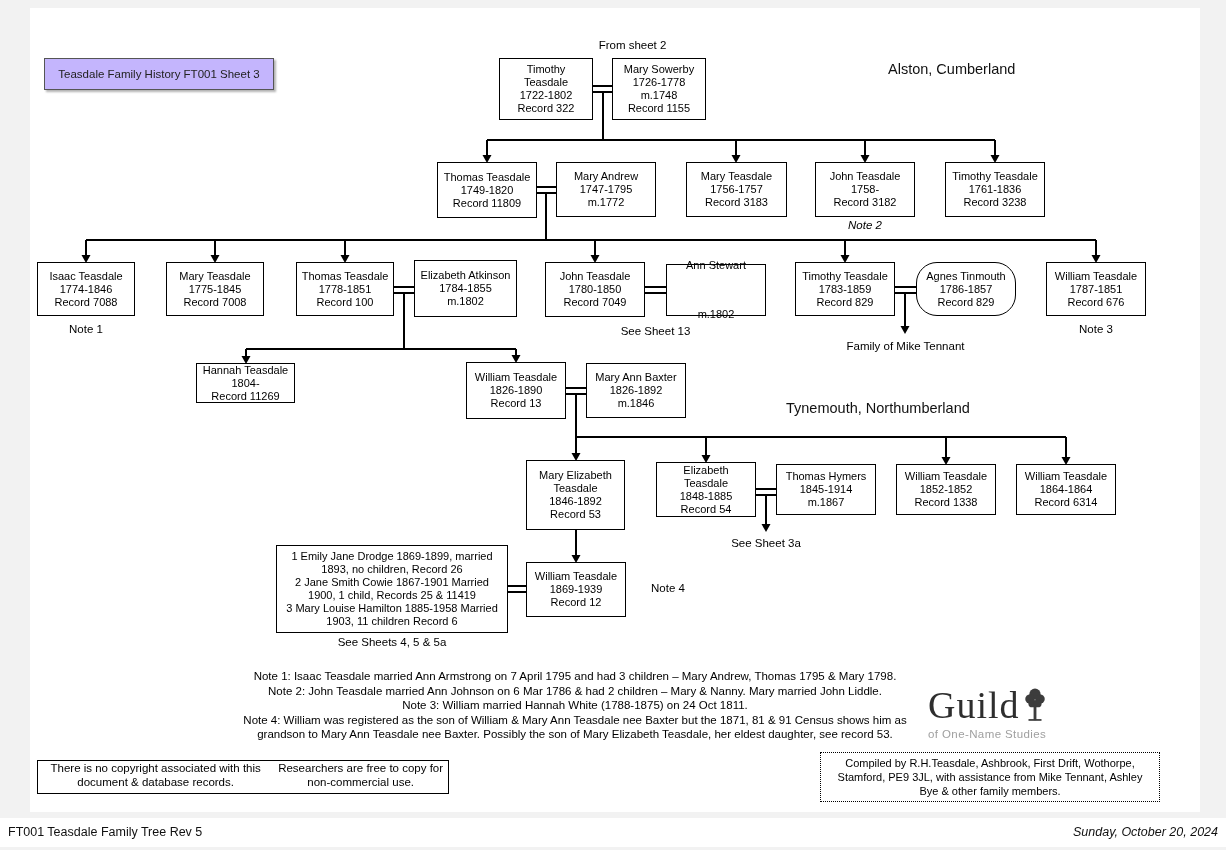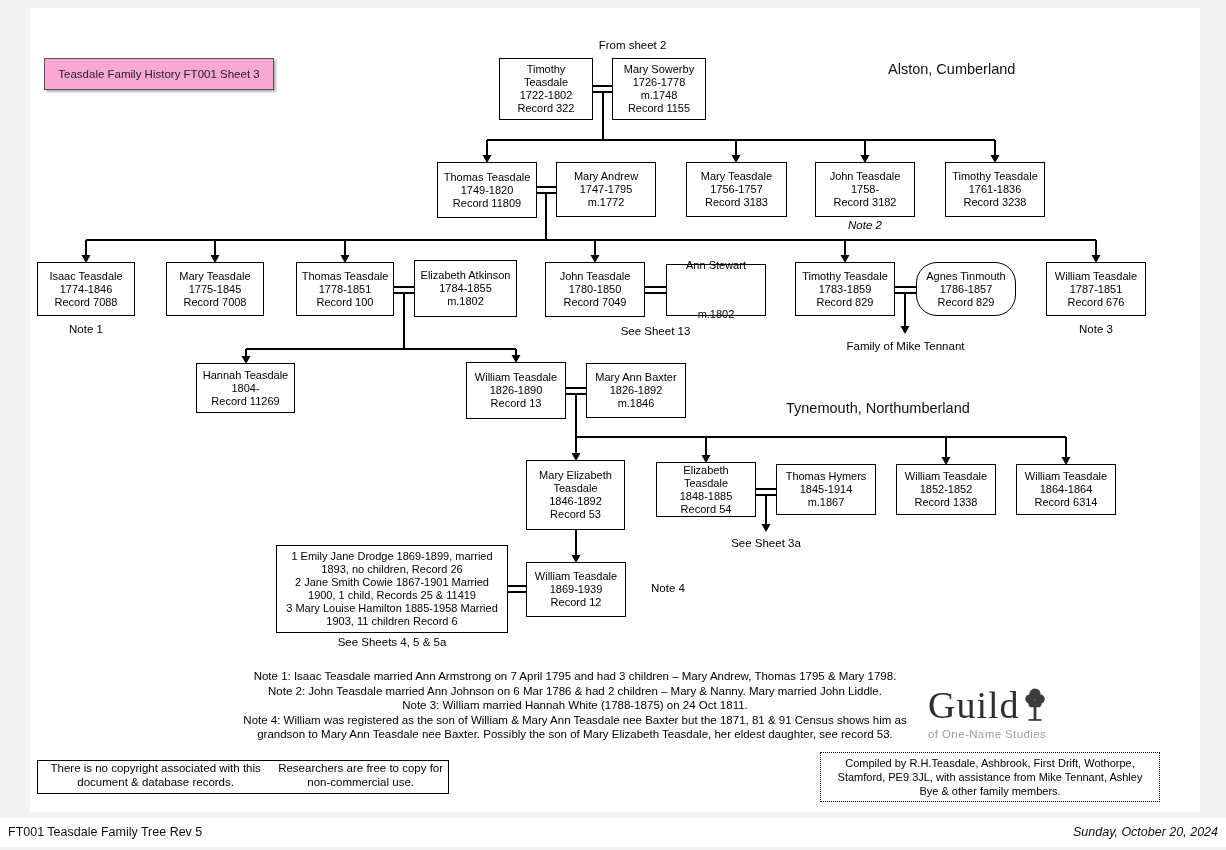--- a/index.html
+++ b/index.html
@@ -3,21 +3,21 @@
 <meta charset="utf-8">
 <style>
   html,body{margin:0;padding:0;background:#f2f2f2;font-family:"Liberation Sans",sans-serif;}
   .page{position:relative;width:1226px;height:850px;background:#f2f2f2;overflow:hidden;}
   .panel{position:absolute;left:30px;top:8px;width:1170px;height:804px;background:#ffffff;}
   svg.connectors{position:absolute;left:0;top:0;z-index:2;pointer-events:none;}
   .pbox{position:absolute;z-index:3;background:#ffffff;border:1.3px solid #000;box-sizing:border-box;
         display:flex;flex-direction:column;justify-content:center;text-align:center;
         font-size:11px;line-height:13px;color:#000;}
   .flabel{position:absolute;z-index:3;font-size:11.5px;line-height:13px;color:#000;text-align:center;}
-  .title-box{position:absolute;left:44px;top:58px;width:228px;height:30px;z-index:3;background:#f9a8d4;
+  .title-box{position:absolute;left:44px;top:58px;width:228px;height:30px;z-index:3;background:#c4b5fd;
         border:1px solid #555;box-shadow:2px 2px 2px rgba(0,0,0,0.30);
         display:flex;align-items:center;justify-content:center;font-size:11.5px;color:#222;}
   .from-sheet{position:absolute;left:560px;top:39px;width:145px;z-index:3;text-align:center;font-size:11.5px;color:#000;}
   .region{position:absolute;z-index:3;font-size:14.5px;color:#111;}
   .region-top{left:888px;top:61px;}
   .region-mid{left:786px;top:400px;}
   .notes{position:absolute;left:210px;top:669px;width:730px;z-index:3;font-size:11.5px;line-height:14.6px;
         text-align:center;color:#000;}
   .logo{position:absolute;left:928px;top:686px;z-index:3;}
   .logo-row{display:flex;align-items:flex-start;}
@@ -188,21 +188,21 @@
       <div class="pbox" style="left: 916px; top: 262px; width: 100px; height: 54px; border-radius: 21px;">
         <div>Agnes Tinmouth</div>
         <div>1786-1857</div>
         <div>Record 829</div>
       </div>
       <div class="pbox" style="left: 1046px; top: 262px; width: 100px; height: 54px;">
         <div>William Teasdale</div>
         <div>1787-1851</div>
         <div>Record 676</div>
       </div>
-      <div class="pbox" style="left: 196px; top: 363px; width: 99px; height: 50px;">
+      <div class="pbox" style="left: 196px; top: 363px; width: 99px; height: 40px;">
         <div>Hannah Teasdale</div>
         <div>1804-</div>
         <div>Record 11269</div>
       </div>
       <div class="pbox" style="left: 466px; top: 362px; width: 100px; height: 57px;">
         <div>William Teasdale</div>
         <div>1826-1890</div>
         <div>Record 13</div>
       </div>
       <div class="pbox" style="left: 586px; top: 363px; width: 100px; height: 55px;">

